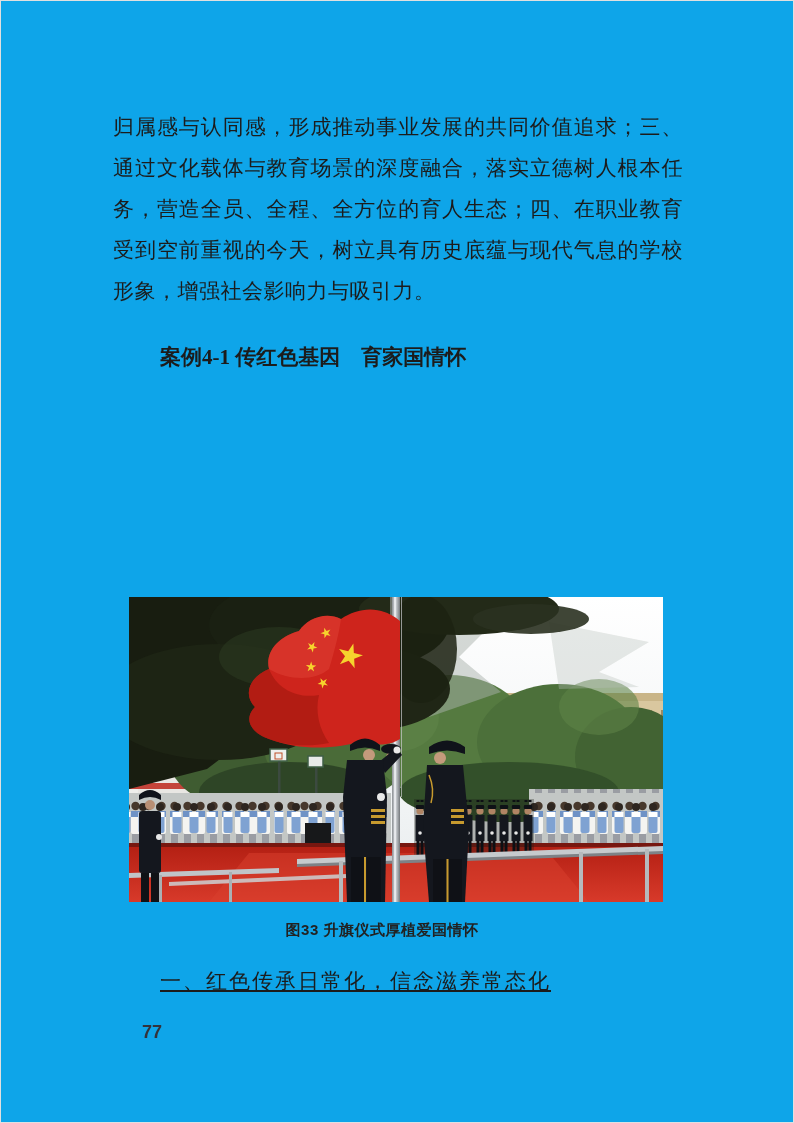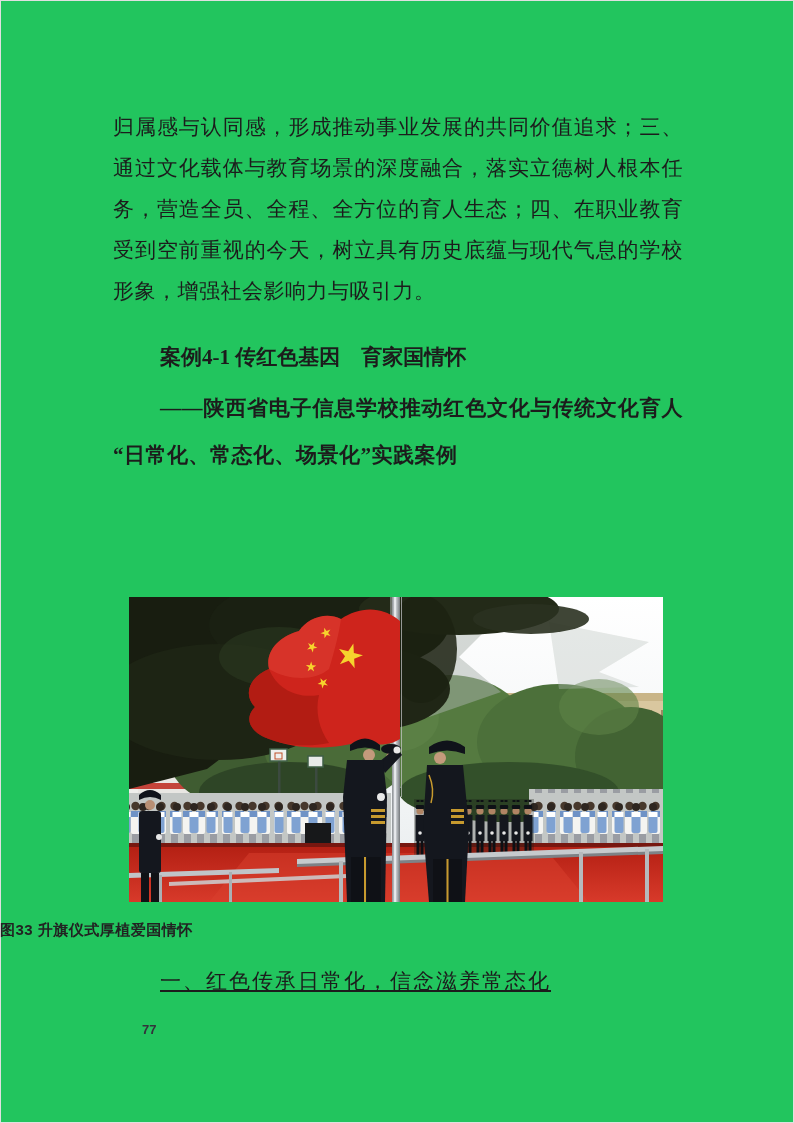--- a/index.html
+++ b/index.html
@@ -1,20 +1,20 @@
 <!DOCTYPE html>
 <html lang="zh"><head>
 <meta charset="utf-8">
 <style>
   html, body { margin: 0; padding: 0; background: #ffffff; }
   body { width: 794px; height: 1123px; overflow: hidden; }
   .page {
     position: relative;
     width: 794px; height: 1123px;
-    background: #22c55e;
+    background: #0ea5e9;
     outline: 1px solid #e0e0e0;
     outline-offset: -1px;
     font-family: "Liberation Serif", "DejaVu Serif", serif;
     color: #1c1c1c;
   }
   .text-block {
     position: absolute;
     left: 113px;
     width: 570px;
     font-size: 21px;
@@ -34,54 +34,53 @@
   .para-2 { top: 446px; line-height: 37px; text-indent: 47px; }
   .figure-photo {
     position: absolute;
     left: 129px; top: 597px;
     width: 534px; height: 305px;
   }
   .figure-photo svg { display: block; width: 534px; height: 305px; }
   .figure-caption {
     position: absolute;
     left: 0; top: 921px; width: 764px;
-    text-align: left;
+    text-align: center;
     font-family: "Liberation Sans", "DejaVu Sans", sans-serif;
     font-weight: bold;
     font-size: 15px;
     color: #222222;
     letter-spacing: 0.5px;
   }
   .section-heading {
     position: absolute;
     left: 113px; top: 966px; width: 570px;
     font-size: 21px; line-height: 30px;
     text-indent: 47px;
     letter-spacing: 2px;
     color: #1c1c1c;
   }
   .page-number {
     position: absolute;
     left: 142px; top: 1022px;
     font-family: "Liberation Sans", "DejaVu Sans", sans-serif;
-    font-size: 13px;
+    font-size: 18px;
     font-weight: bold;
     color: #33333b;
   }
 </style>
 </head>
 <body>
 
 <div class="page">
 
   <p class="text-block para-1">归属感与认同感，形成推动事业发展的共同价值追求；三、通过文化载体与教育场景的深度融合，落实立德树人根本任务，营造全员、全程、全方位的育人生态；四、在职业教育受到空前重视的今天，树立具有历史底蕴与现代气息的学校形象，增强社会影响力与吸引力。</p>
 
   <h3 class="text-block case-title">案例4-1 传红色基因　育家国情怀</h3>
 
-  <h3 class="text-block case-subtitle">——陕西省电子信息学校推动红色文化与传统文化育人“日常化、常态化、场景化”实践案例</h3>
 
 
   <div class="figure-photo">
     <svg viewBox="0 0 534 305" preserveAspectRatio="none">
       <defs>
         <linearGradient id="skyGrad" x1="0" y1="0" x2="0" y2="1">
           <stop offset="0" stop-color="#ffffff"></stop>
           <stop offset="0.7" stop-color="#f0f3f4"></stop>
           <stop offset="1" stop-color="#e7ebec"></stop>
         </linearGradient>

